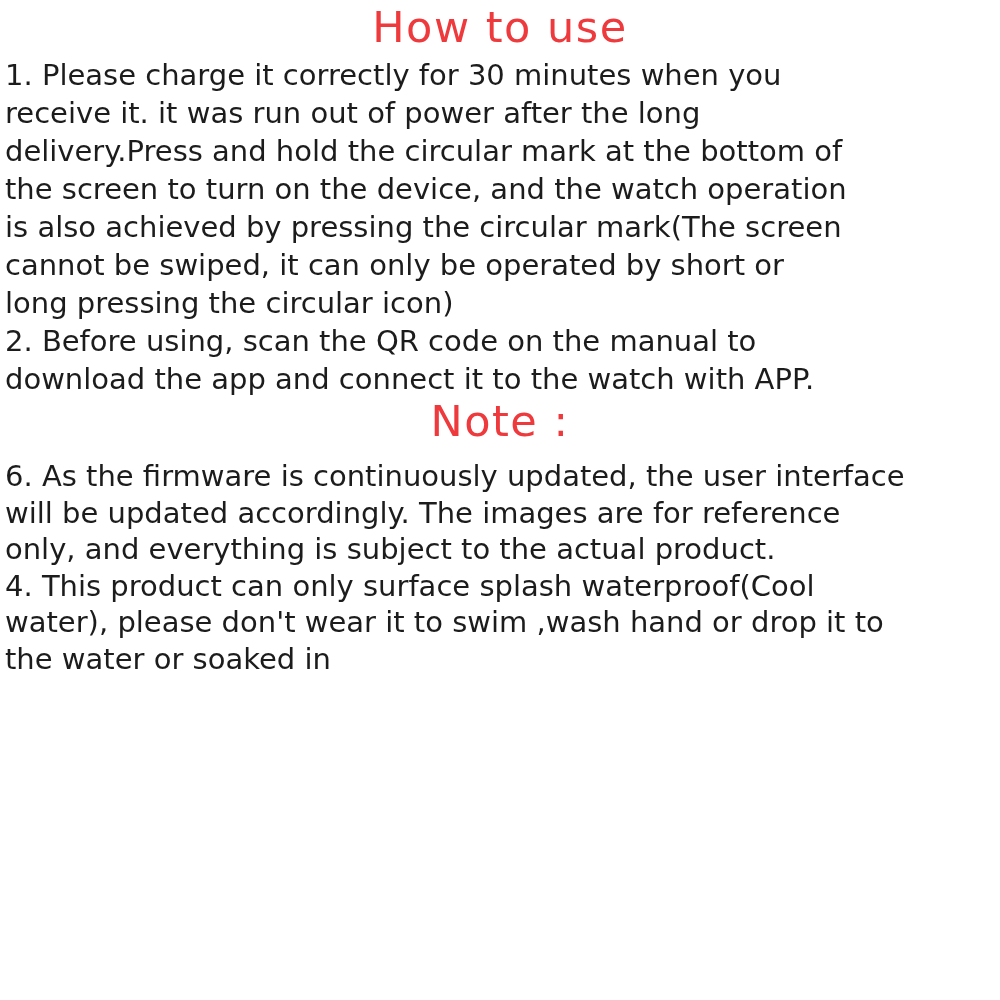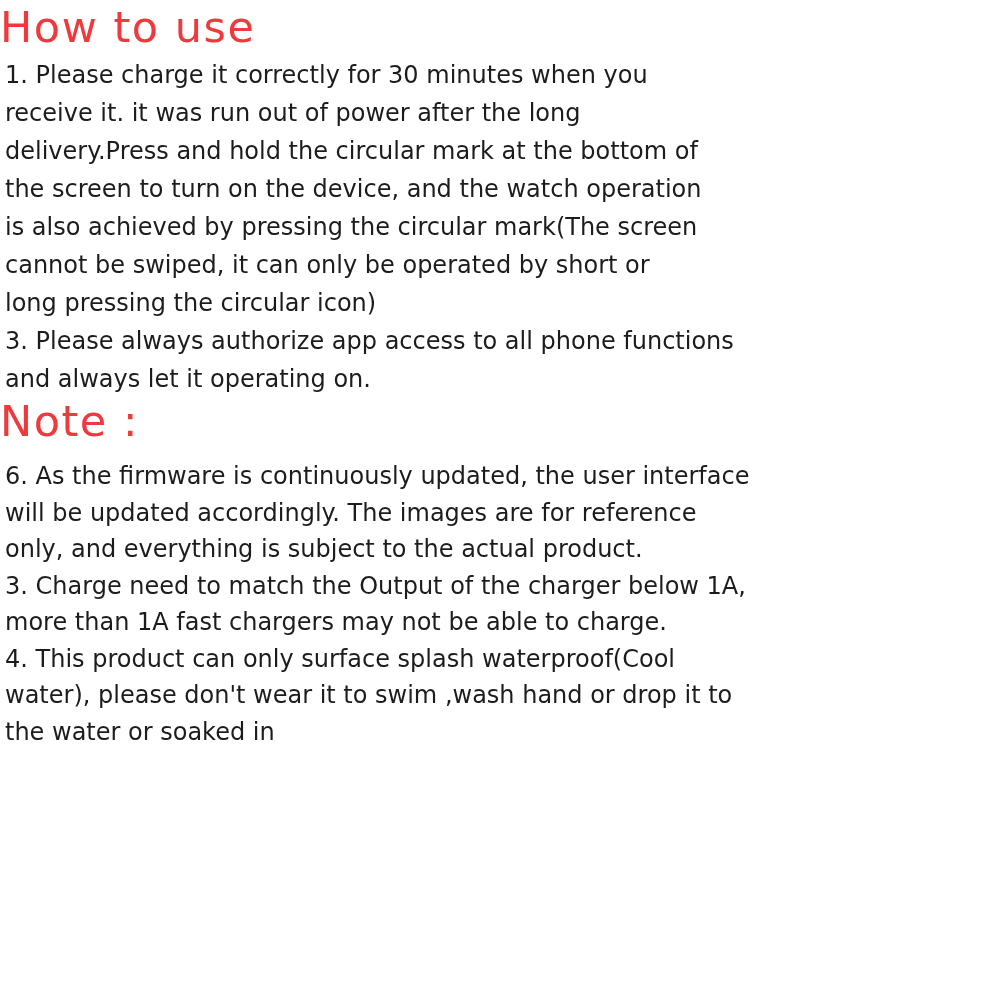--- a/index.html
+++ b/index.html
@@ -10,37 +10,37 @@
   .page {
     position: relative;
     width: 1000px;
     height: 1000px;
     overflow: hidden;
     background: #ffffff;
     font-family: "DejaVu Sans", sans-serif;
   }
   .section-title {
     margin: 0;
-    text-align: left;
+    text-align: center;
     font-size: 43px;
     line-height: 47px;
     font-weight: normal;
     letter-spacing: 1.5px;
     color: #ee3a3c;
   }
   .title-how { margin-top: 4px; }
   .title-note { }
   .section-body {
     padding: 0 4px 0 5px;
     color: #1c1c1c;
   }
   .section-body p {
     margin: 0;
     white-space: pre;
-    font-size: 24px;
+    font-size: 29px;
     line-height: 38px;
     letter-spacing: 0;
   }
   .body-how { margin-top: 5px; }
   .body-note { margin-top: 13px; }
   .body-note p { line-height: 36.5px; }
 </style>
 </head>
 <body>
 
@@ -49,30 +49,28 @@
   <h1 class="section-title title-how">How to use</h1>
 
   <div class="section-body body-how">
     <p>1. Please charge it correctly for 30 minutes when you
 receive it. it was run out of power after the long
 delivery.Press and hold the circular mark at the bottom of
 the screen to turn on the device, and the watch operation
 is also achieved by pressing the circular mark(The screen
 cannot be swiped, it can only be operated by short or
 long pressing the circular icon)</p>
-    <p>3. Please always authorize app access to all phone functions
-and always let it operating on.</p>
+    <p>2. Before using, scan the QR code on the manual to
+download the app and connect it to the watch with APP.</p>
   </div>
 
   <h1 class="section-title title-note">Note :</h1>
 
   <div class="section-body body-note">
     <p>6. As the firmware is continuously updated, the user interface
 will be updated accordingly. The images are for reference
 only, and everything is subject to the actual product.</p>
-    <p>3. Charge need to match the Output of the charger below 1A,
-more than 1A fast chargers may not be able to charge.</p>
     <p>4. This product can only surface splash waterproof(Cool
 water), please don't wear it to swim ,wash hand or drop it to
 the water or soaked in</p>
   </div>
 
 </div>
 
 </body></html>

